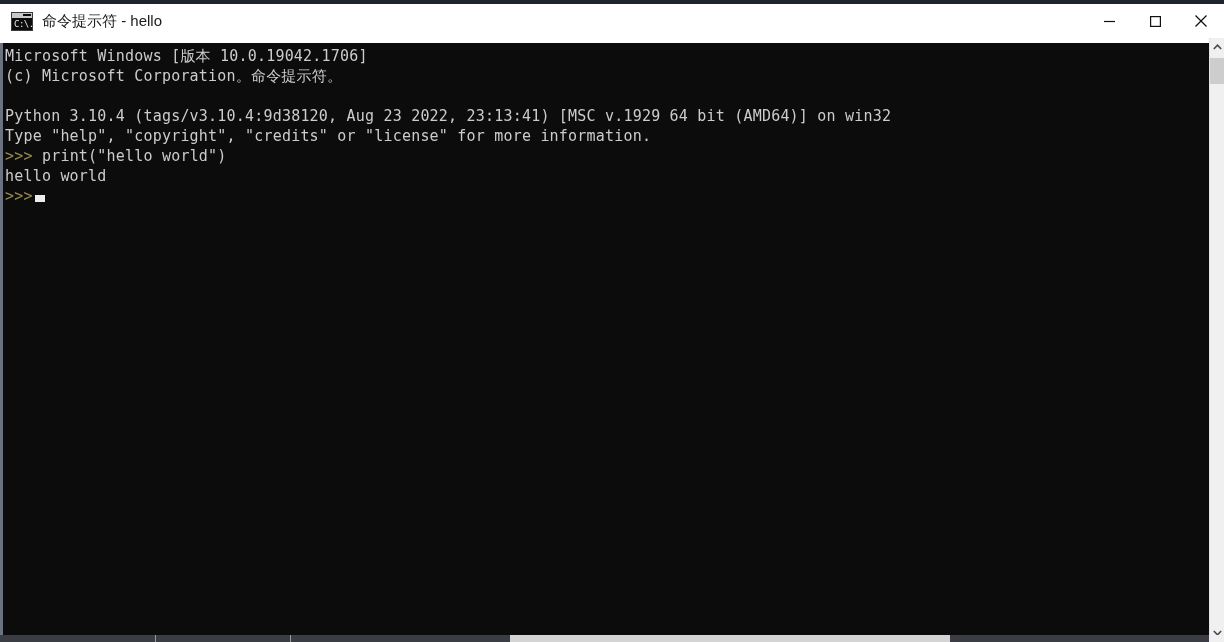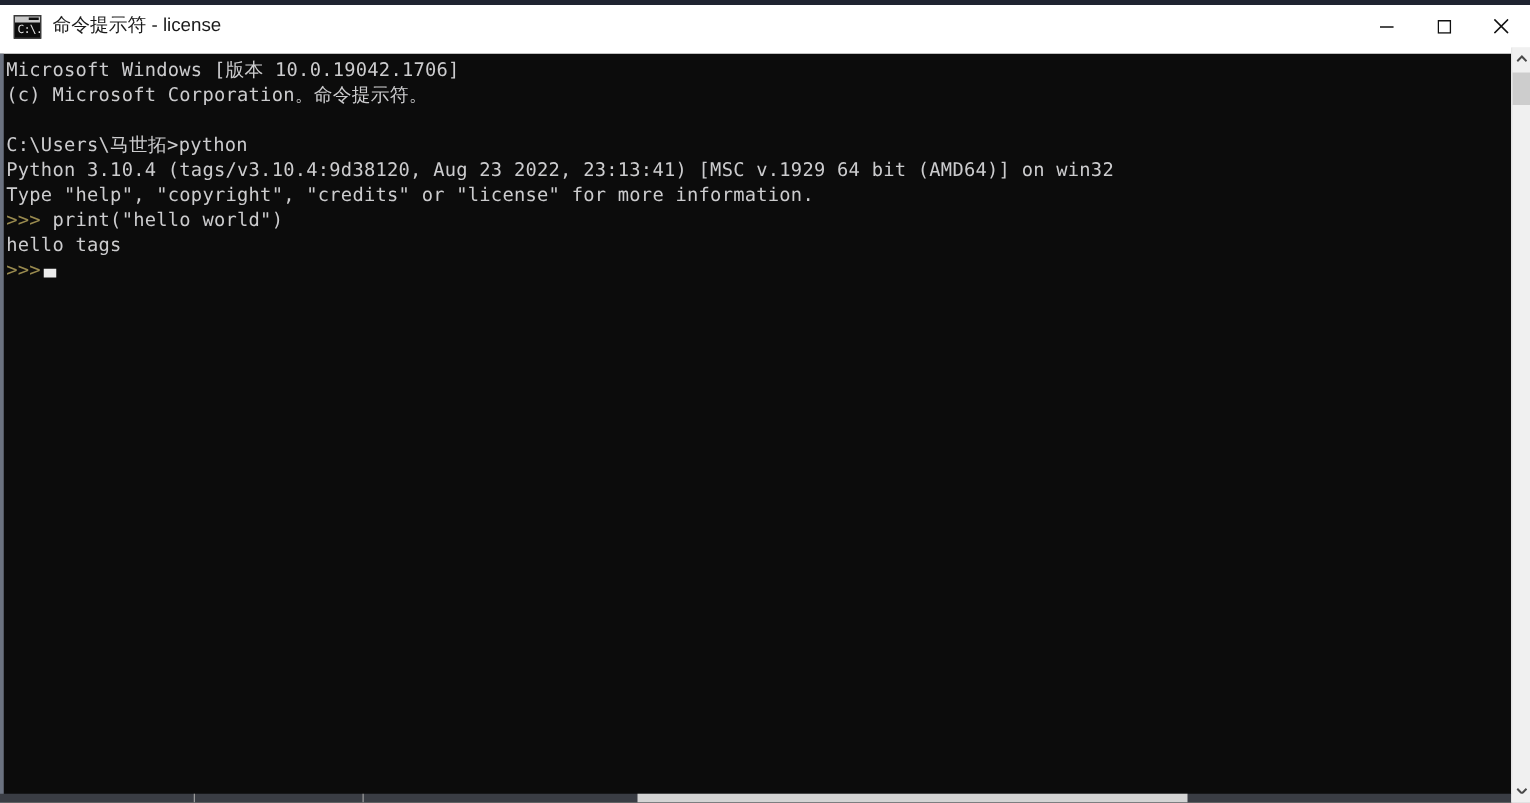--- a/index.html
+++ b/index.html
@@ -222,21 +222,21 @@
 <div class="window">
 
   <div class="top-strip"></div>
 
   <div class="titlebar">
     <div class="title-left">
       <div class="app-icon">
         <div class="icon-titlebar"></div>
         <div class="icon-text">C:\.</div>
       </div>
-      <div class="title-text">命令提示符 - license</div>
+      <div class="title-text">命令提示符 - hello</div>
     </div>
 
     <div class="title-spacer"></div>
 
     <div class="win-buttons">
       <button class="win-btn" title="最小化">
         <svg width="11" height="11" viewBox="0 0 11 11">
           <line x1="0" y1="5.5" x2="11" y2="5.5" stroke="#111111" stroke-width="1.2"></line>
         </svg>
       </button>
@@ -253,27 +253,26 @@
       </button>
     </div>
   </div>
 
   <div class="console">
     <div class="console-inner">
 
       <div class="term-line">Microsoft Windows [版本 10.0.19042.1706]</div>
       <div class="term-line">(c) Microsoft Corporation。命令提示符。</div>
       <div class="term-line blank">&nbsp;</div>
-      <div class="term-line">C:\Users\马世拓&gt;python</div>
       <div class="term-line">Python 3.10.4 (tags/v3.10.4:9d38120, Aug 23 2022, 23:13:41) [MSC v.1929 64 bit (AMD64)] on win32</div>
       <div class="term-line">Type "help", "copyright", "credits" or "license" for more information.</div>
 
       <div class="term-line"><span class="prompt-chevron">&gt;&gt;&gt;</span><span> print("hello world")</span></div>
 
-      <div class="term-line">hello tags</div>
+      <div class="term-line">hello world</div>
 
       <div class="term-line"><span class="prompt-chevron">&gt;&gt;&gt;</span><span class="caret"></span></div>
 
     </div>
   </div>
 
   <div class="vscroll">
     <div class="vscroll-arrow up">
       <svg width="9" height="6" viewBox="0 0 9 6">
         <polyline points="0.8,5 4.5,1.2 8.2,5" fill="none" stroke="#4a4a4a" stroke-width="1.6"></polyline>

